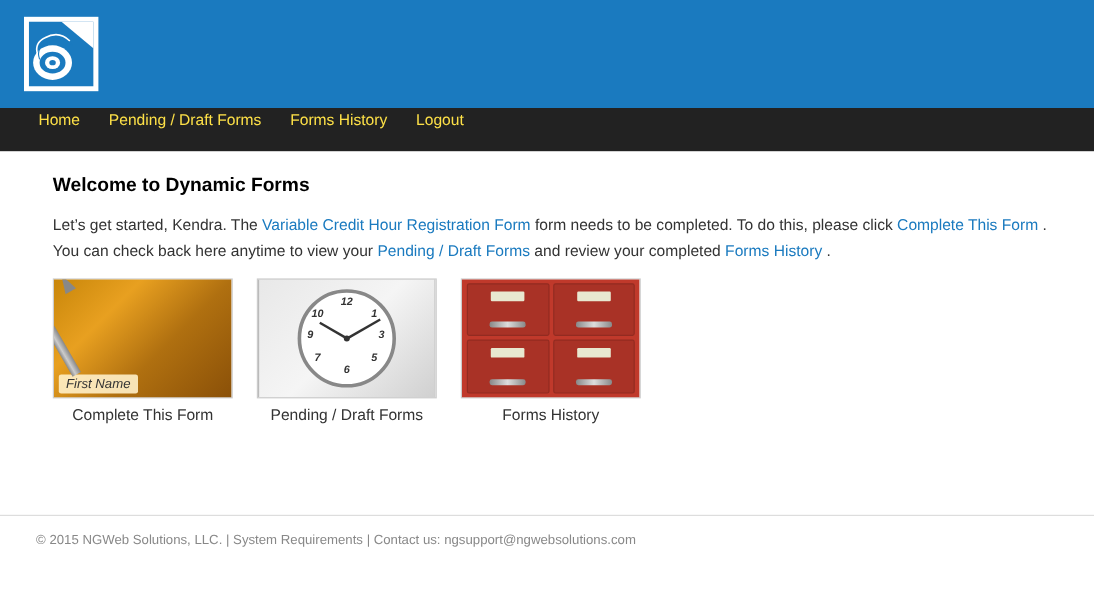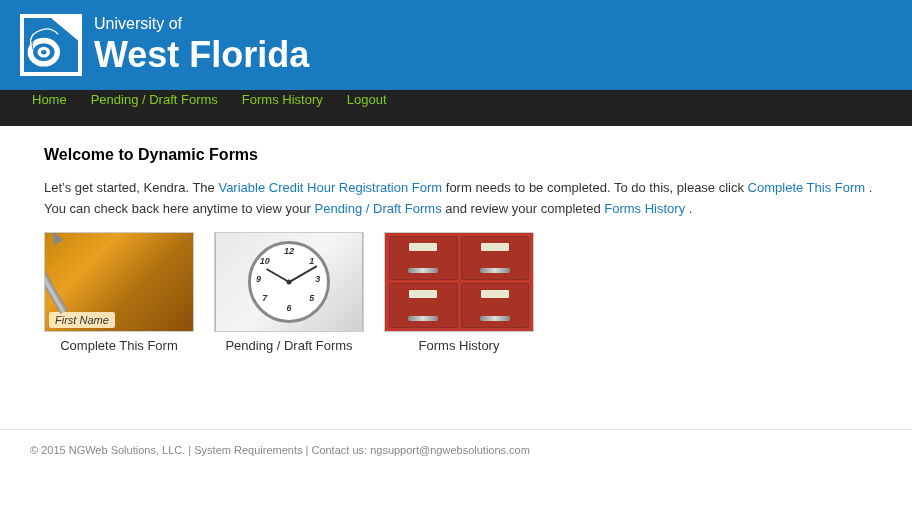--- a/index.html
+++ b/index.html
@@ -33,21 +33,21 @@
 
     
     .navbar {
       background: #222;
       padding: 0 20px;
       display: flex;
       align-items: center;
       height: 36px;
     }
     .navbar a {
-      color: #84cc16;
+      color: #fde047;
       text-decoration: none;
       font-size: 13px;
       padding: 0 12px;
       height: 52px;
       line-height: 36px;
       display: inline-block;
     }
 
     
     .main-content {
@@ -293,24 +293,20 @@
         <polygon points="30,0 60,0 60,25" fill="white"></polygon>
 
         <ellipse cx="22" cy="38" rx="18" ry="16" fill="white"></ellipse>
         <ellipse cx="22" cy="38" rx="12" ry="10" fill="#1a7abf"></ellipse>
         <ellipse cx="22" cy="38" rx="7" ry="6" fill="white"></ellipse>
         <ellipse cx="22" cy="38" rx="3" ry="2.5" fill="#1a7abf"></ellipse>
 
         <path d="M8 30 Q5 20 15 15 Q28 8 38 18" stroke="white" stroke-width="1.5" fill="none"></path>
         <path d="M10 35 Q6 24 18 19 Q32 12 40 22" stroke="#1a7abf" stroke-width="1" fill="none"></path>
       </svg>
-    </div>
-    <div class="logo-text">
-      <div class="logo-text-top">University of</div>
-      <div class="logo-text-bottom">West Florida</div>
     </div>
   </div>
 </div>
 
 <nav class="navbar">
   <a href="#">Home</a>
   <a href="#">Pending / Draft Forms</a>
   <a href="#">Forms History</a>
   <a href="#">Logout</a>
 </nav>

